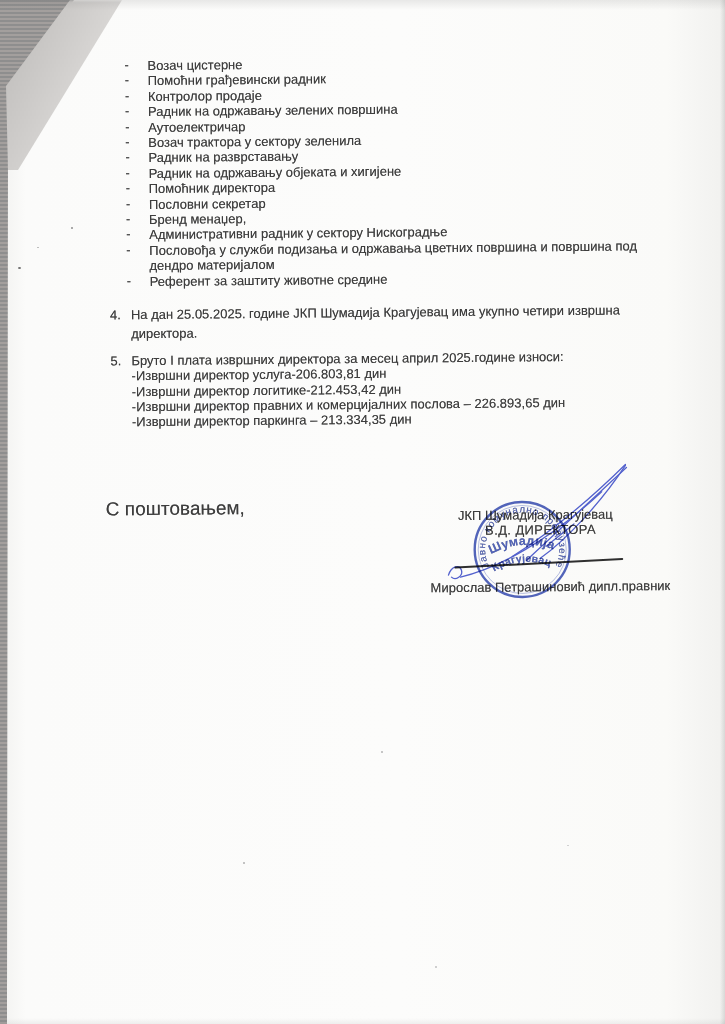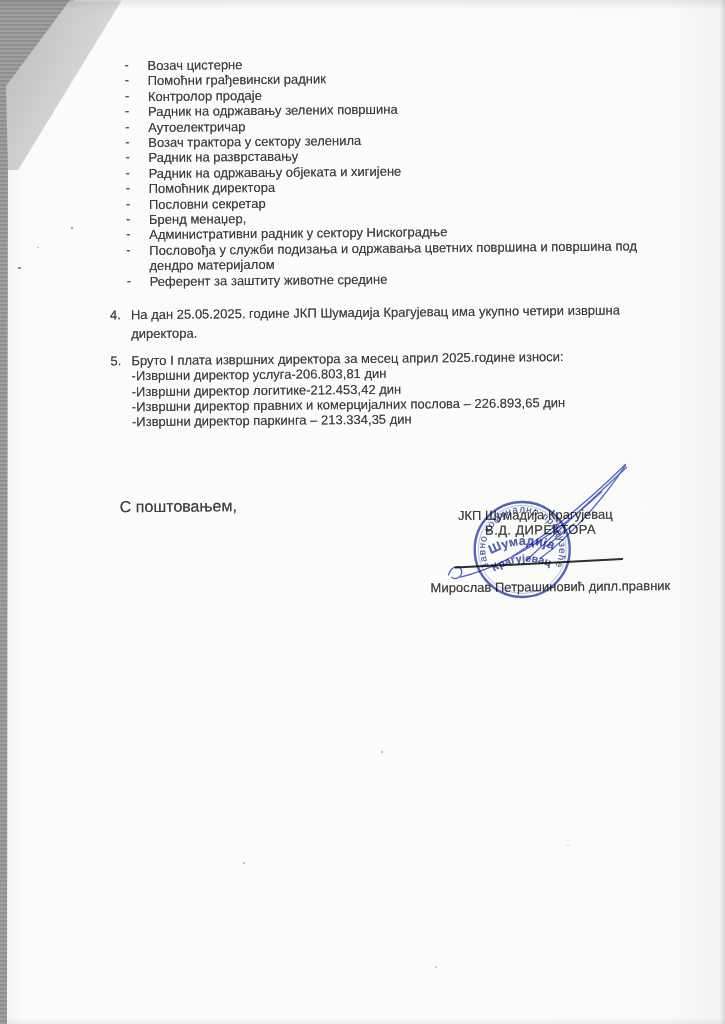--- a/index.html
+++ b/index.html
@@ -52,21 +52,21 @@
   }
 
   
   .num-item{position:absolute;font-size:13px;}
   .num-item .num{position:absolute;left:0;top:0;}
   .item4{left:110px;top:304px;width:600px;line-height:18.5px;}
   .item4 .body{margin-left:21px;}
   .item5{left:110px;top:351px;width:600px;line-height:15.3px;}
   .item5 .body{margin-left:21px;}
 
-  .closing{position:absolute;left:118px;top:496px;font-size:16px;}
+  .closing{position:absolute;left:104px;top:496px;font-size:19px;}
 
   
   .sig-org{position:absolute;left:456px;top:509px;font-size:13px;}
   .sig-role{position:absolute;left:483px;top:524px;font-size:13px;letter-spacing:.4px;}
   .sig-line{
     position:absolute;left:452px;top:564px;width:169px;height:1.7px;
     background:#2f2f2f;transform:rotate(-2.4deg);border-radius:1px;z-index:1;
   }
   .signer{position:absolute;left:428px;top:581px;font-size:13px;z-index:1;}
 

